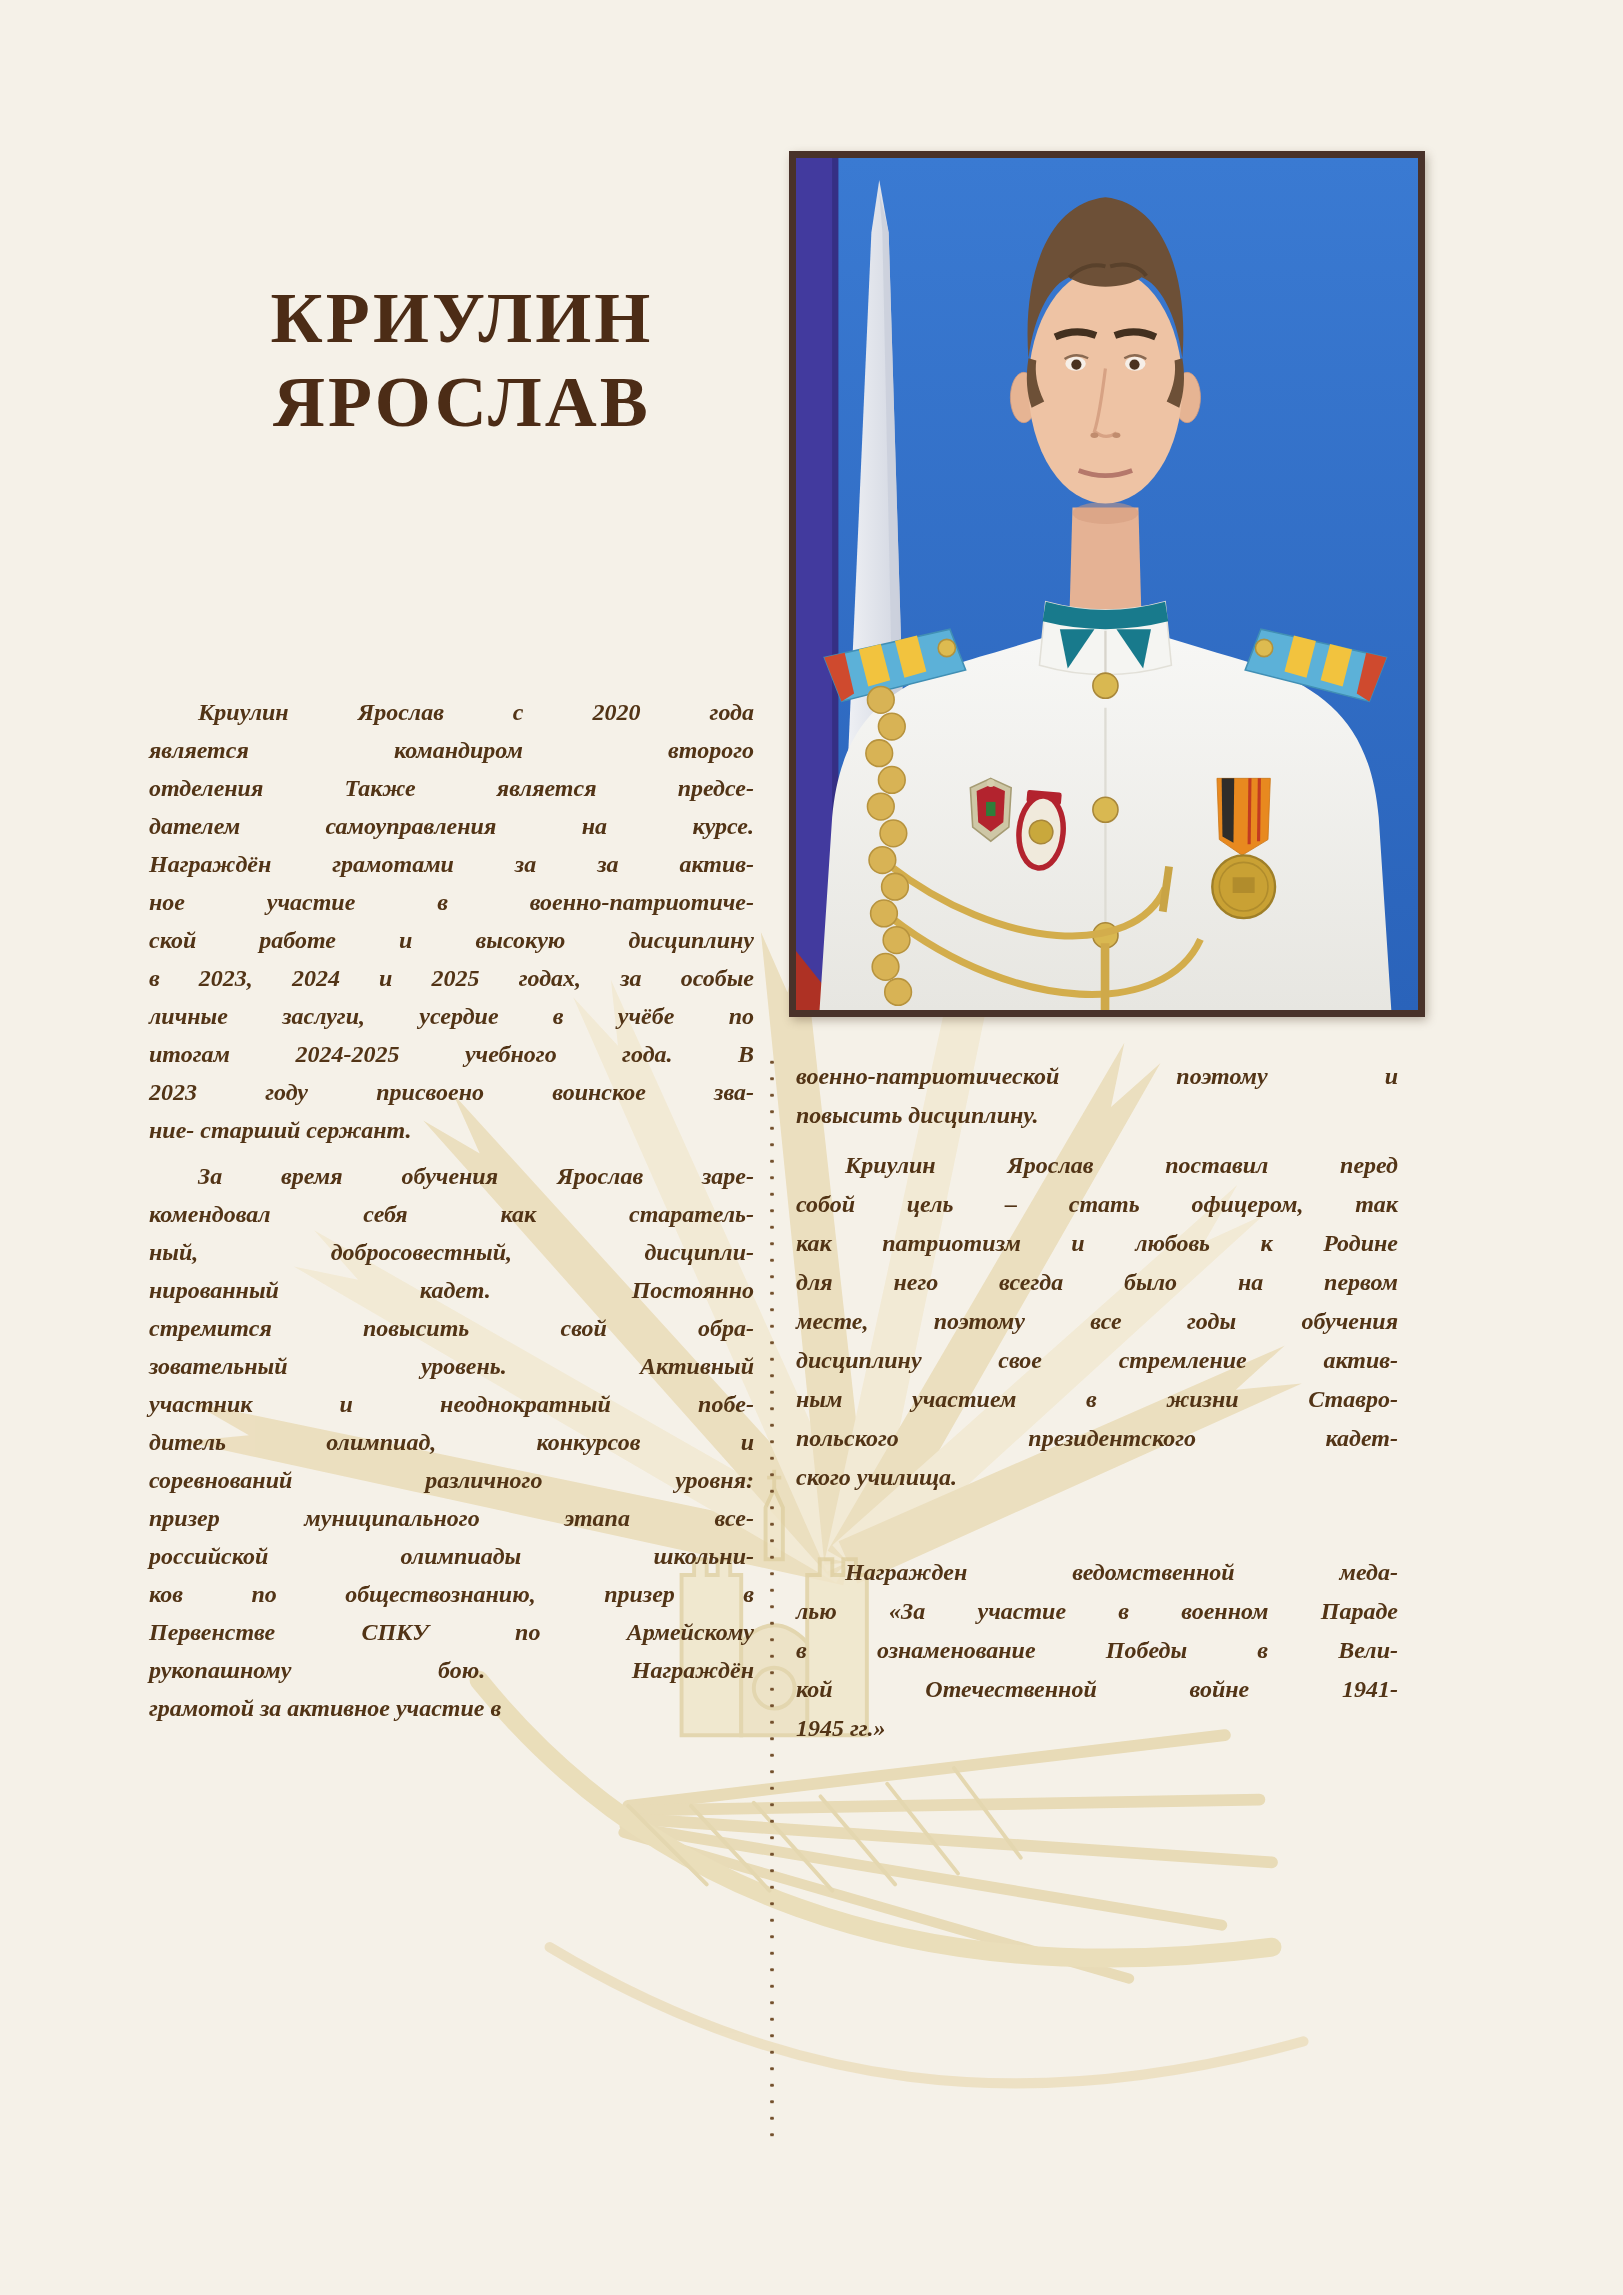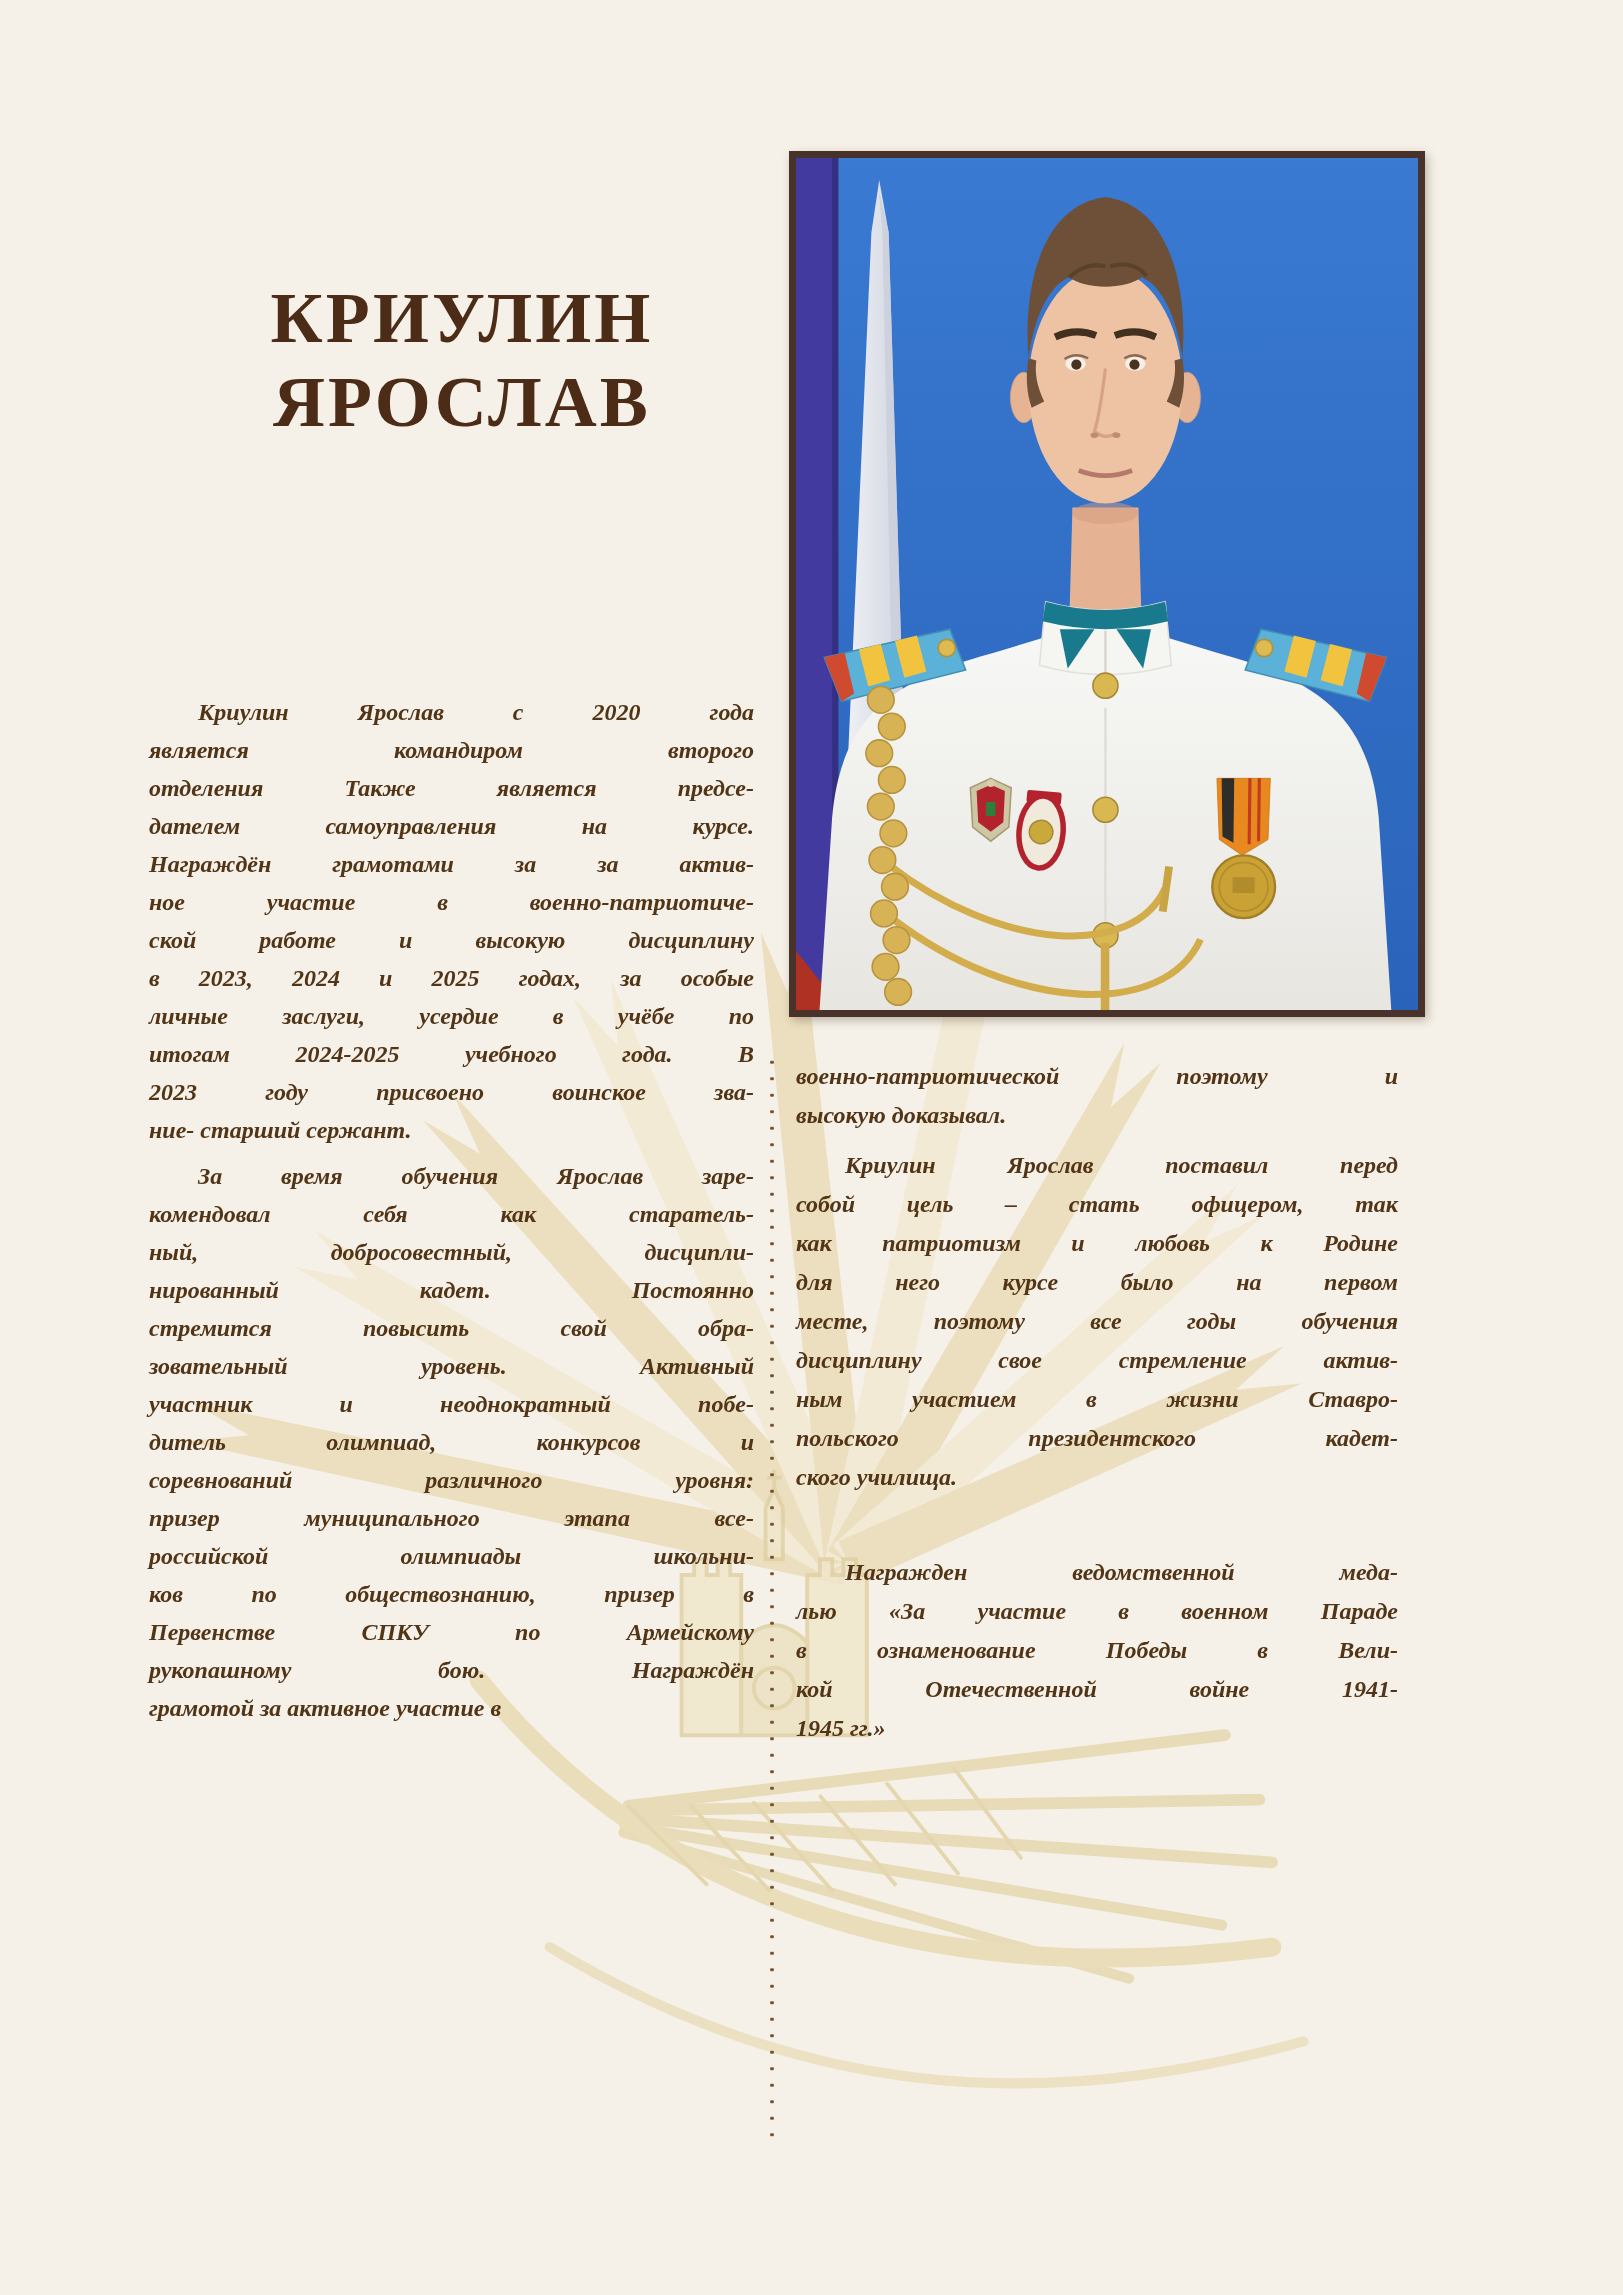--- a/index.html
+++ b/index.html
@@ -252,27 +252,27 @@
         <span class="ln">российской олимпиады школьни-</span>
         <span class="ln">ков по обществознанию, призер в</span>
         <span class="ln">Первенстве СПКУ по Армейскому</span>
         <span class="ln">рукопашному бою. Награждён</span>
         <span class="ln last">грамотой за активное участие в</span>
       </p>
     </div>
   <div class="col col-right">
       <p class="para">
         <span class="ln">военно-патриотической поэтому и</span>
-        <span class="ln last">высокую доказывал.</span>
+        <span class="ln last">повысить дисциплину.</span>
       </p>
       <p class="para indent">
         <span class="ln">Криулин Ярослав поставил перед</span>
         <span class="ln">собой цель – стать офицером, так</span>
         <span class="ln">как патриотизм и любовь к Родине</span>
-        <span class="ln">для него курсе было на первом</span>
+        <span class="ln">для него всегда было на первом</span>
         <span class="ln">месте, поэтому все годы обучения</span>
         <span class="ln">дисциплину свое стремление актив-</span>
         <span class="ln">ным участием в жизни Ставро-</span>
         <span class="ln">польского президентского кадет-</span>
         <span class="ln last">ского училища.</span>
       </p>
       <p class="para indent gap-before">
         <span class="ln">Награжден ведомственной меда-</span>
         <span class="ln">лью «За участие в военном Параде</span>
         <span class="ln">в ознаменование Победы в Вели-</span>

